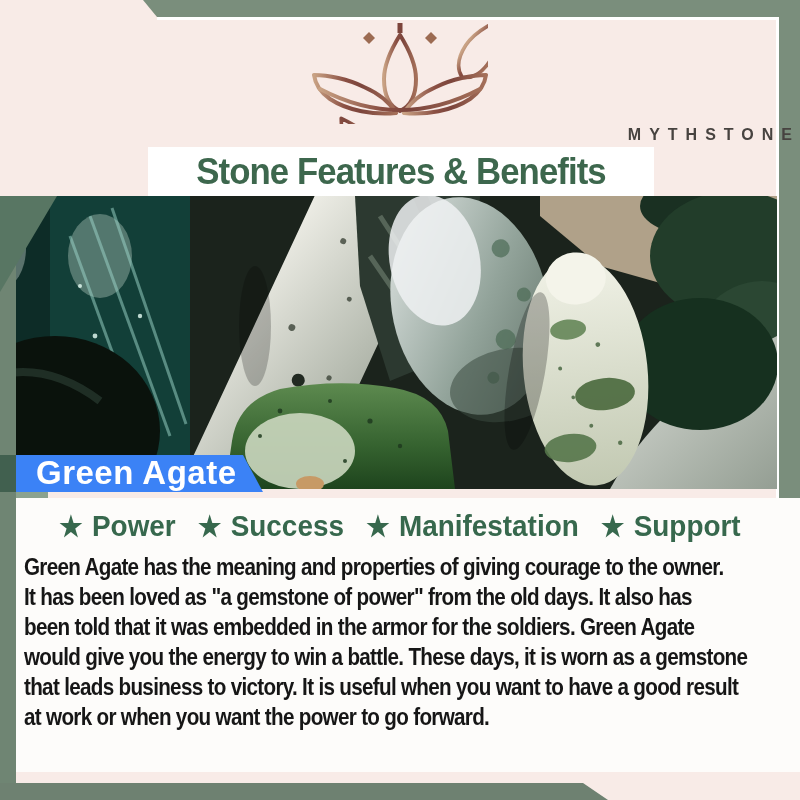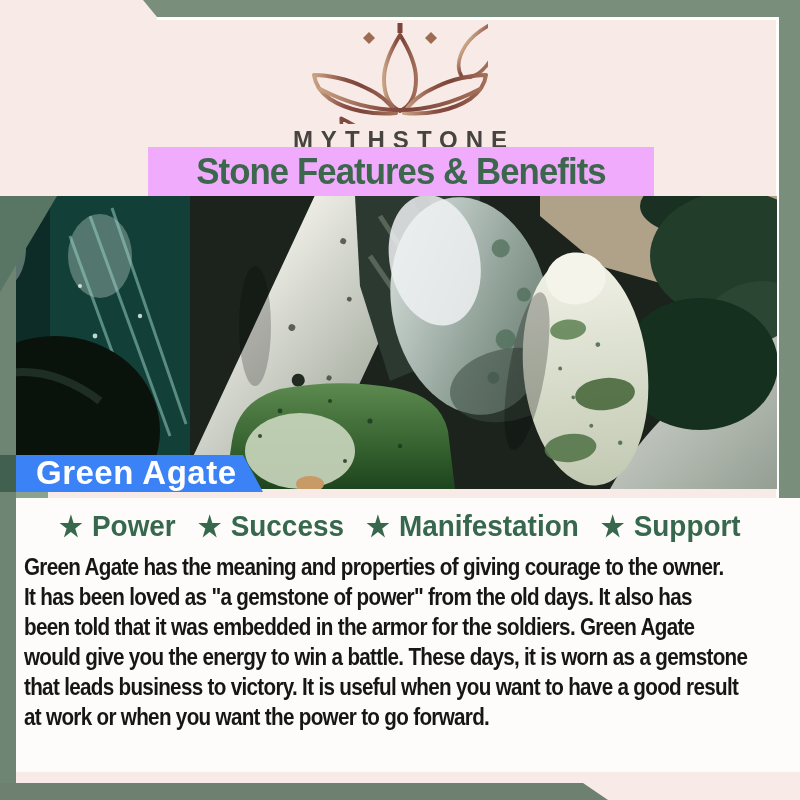--- a/index.html
+++ b/index.html
@@ -9,25 +9,25 @@
   
   .frame-top{position:absolute;left:0;top:0;width:800px;height:17px;background:#7a8e7c;
     clip-path:polygon(143px 0,800px 0,800px 17px,157px 17px);}
   .frame-top-line{position:absolute;left:157px;top:17px;width:643px;height:3px;background:#ffffff;}
   .frame-right{position:absolute;left:779px;top:0;width:21px;height:602px;background:#7a8e7c;
     clip-path:polygon(0 0,21px 0,21px 602px,0 577px);}
   .frame-right-line{position:absolute;left:776px;top:17px;width:3px;height:557px;background:#ffffff;}
 
   
   .logo{position:absolute;left:312px;top:22px;width:176px;height:102px;}
-  .brand{position:absolute;left:0;top:126px;width:800px;text-align:center;
-    font-size:24px;font-weight:bold;letter-spacing:8px;text-indent:8px;color:#474340;}
-
-  
-  .heading-strip{position:absolute;left:148px;top:147px;width:506px;height:53px;background:#f0abfc;}
+  .brand{position:absolute;left:0;top:126px;width:800px;text-align:right;
+    font-size:16px;font-weight:bold;letter-spacing:8px;text-indent:8px;color:#474340;}
+
+  
+  .heading-strip{position:absolute;left:148px;top:147px;width:506px;height:53px;background:#ffffff;}
   .heading-strip h1{margin:0;font-size:37px;line-height:49px;text-align:center;color:#3d674d;
     letter-spacing:-1px;transform:scaleX(.94);font-weight:bold;}
 
   
   .photo{position:absolute;left:0;top:196px;width:777px;height:293px;overflow:hidden;background:#1b231c;}
   .photo svg{display:block;width:100%;height:100%;}
 
   
   .left-col{position:absolute;left:0;top:196px;width:16px;height:604px;background:#6f8573;}
   .corner-poly{position:absolute;left:0;top:196px;width:57px;height:96px;background:#587663;

